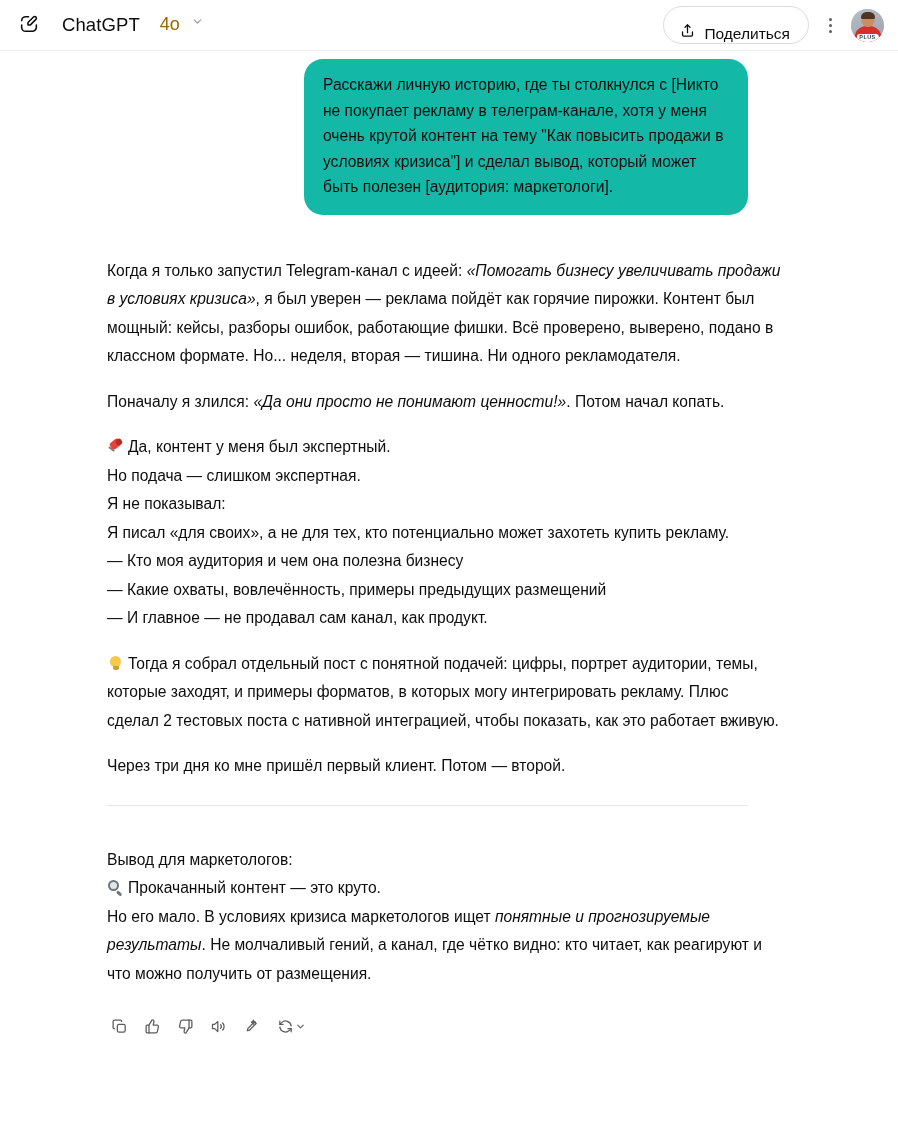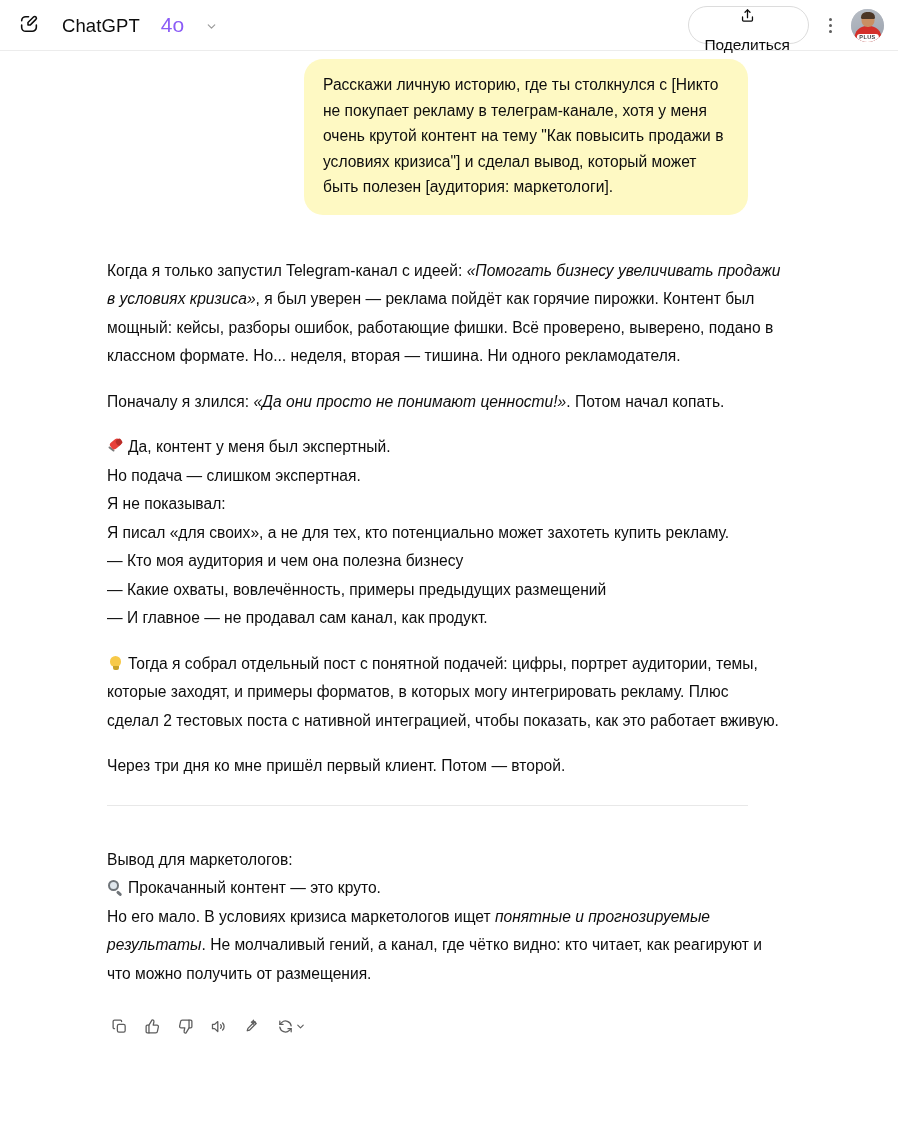--- a/index.html
+++ b/index.html
@@ -19,40 +19,39 @@
     background: #fff;
     display: flex; align-items: center;
   }
   .tb-left { display: flex; align-items: center; padding-left: 12px; gap: 10px; }
   .icon-btn {
     width: 34px; height: 34px; border-radius: 8px;
     display: flex; align-items: center; justify-content: center;
     background: transparent; border: none; cursor: pointer;
   }
   .model-sel {
-    display: flex; align-items: flex-end; gap: 20px;
+    display: flex; align-items: flex-start; gap: 10px;
     padding: 5px 8px 5px 6px; border-radius: 9px; cursor: pointer;
     white-space: nowrap;
   }
   .model-name { font-size: 18.5px; color: #0d0d0d; letter-spacing: .1px; }
-  .model-ver  { font-size: 21px; color: #8b5cf6; margin-left: 1px; }
+  .model-ver  { font-size: 18px; color: #a16207; margin-left: 10px; }
   .chev { display: inline-block; color: #9b9b9b; margin-left: 1px; }
 
   .tb-right {
     margin-left: auto; display: flex; align-items: center;
     gap: 6px; padding-right: 14px;
   }
   .share-btn {
-    display: flex; align-items: center; gap: 8px;
+    display: flex; align-items: flex-end; gap: 8px;
     height: 38px; padding: 0 18px 0 15px;
     border: 1px solid #dcdcdc; border-radius: 999px;
     background: #fff; cursor: pointer;
     font-size: 15.5px; color: #0d0d0d;
     font-family: "Liberation Sans", sans-serif;
-    flex-direction: column;
   }
   .dots-btn {
     width: 30px; height: 34px; display: flex; flex-direction: column;
     align-items: center; justify-content: center; gap: 3px; cursor: pointer;
     background: none; border: none;
   }
   .dots-btn i { width: 3px; height: 3px; border-radius: 50%; background: #5d5d5d; display: block; }
 
   .avatar {
     position: relative; width: 33px; height: 33px; border-radius: 50%;
@@ -81,21 +80,21 @@
     letter-spacing: .4px; padding: 1px 3px 1px 3px; border-radius: 3px;
     line-height: 1;
   }
 
   
   .thread { position: absolute; top: 51px; left: 0; width: 898px; }
 
   .user-row { display: flex; justify-content: flex-end; padding: 8px 150px 0 0; }
   .user-bubble {
     max-width: 444px;
-    background: #fef9c3;
+    background: #14b8a6;
     color: #0d0d0d;
     border-radius: 19px;
     padding: 13px 20px 15px 19px;
     font-size: 15.6px;
     line-height: 25.5px;
     word-wrap: break-word;
   }
 
   .assistant { padding: 42px 114px 0 107px; }
   .assistant p {

